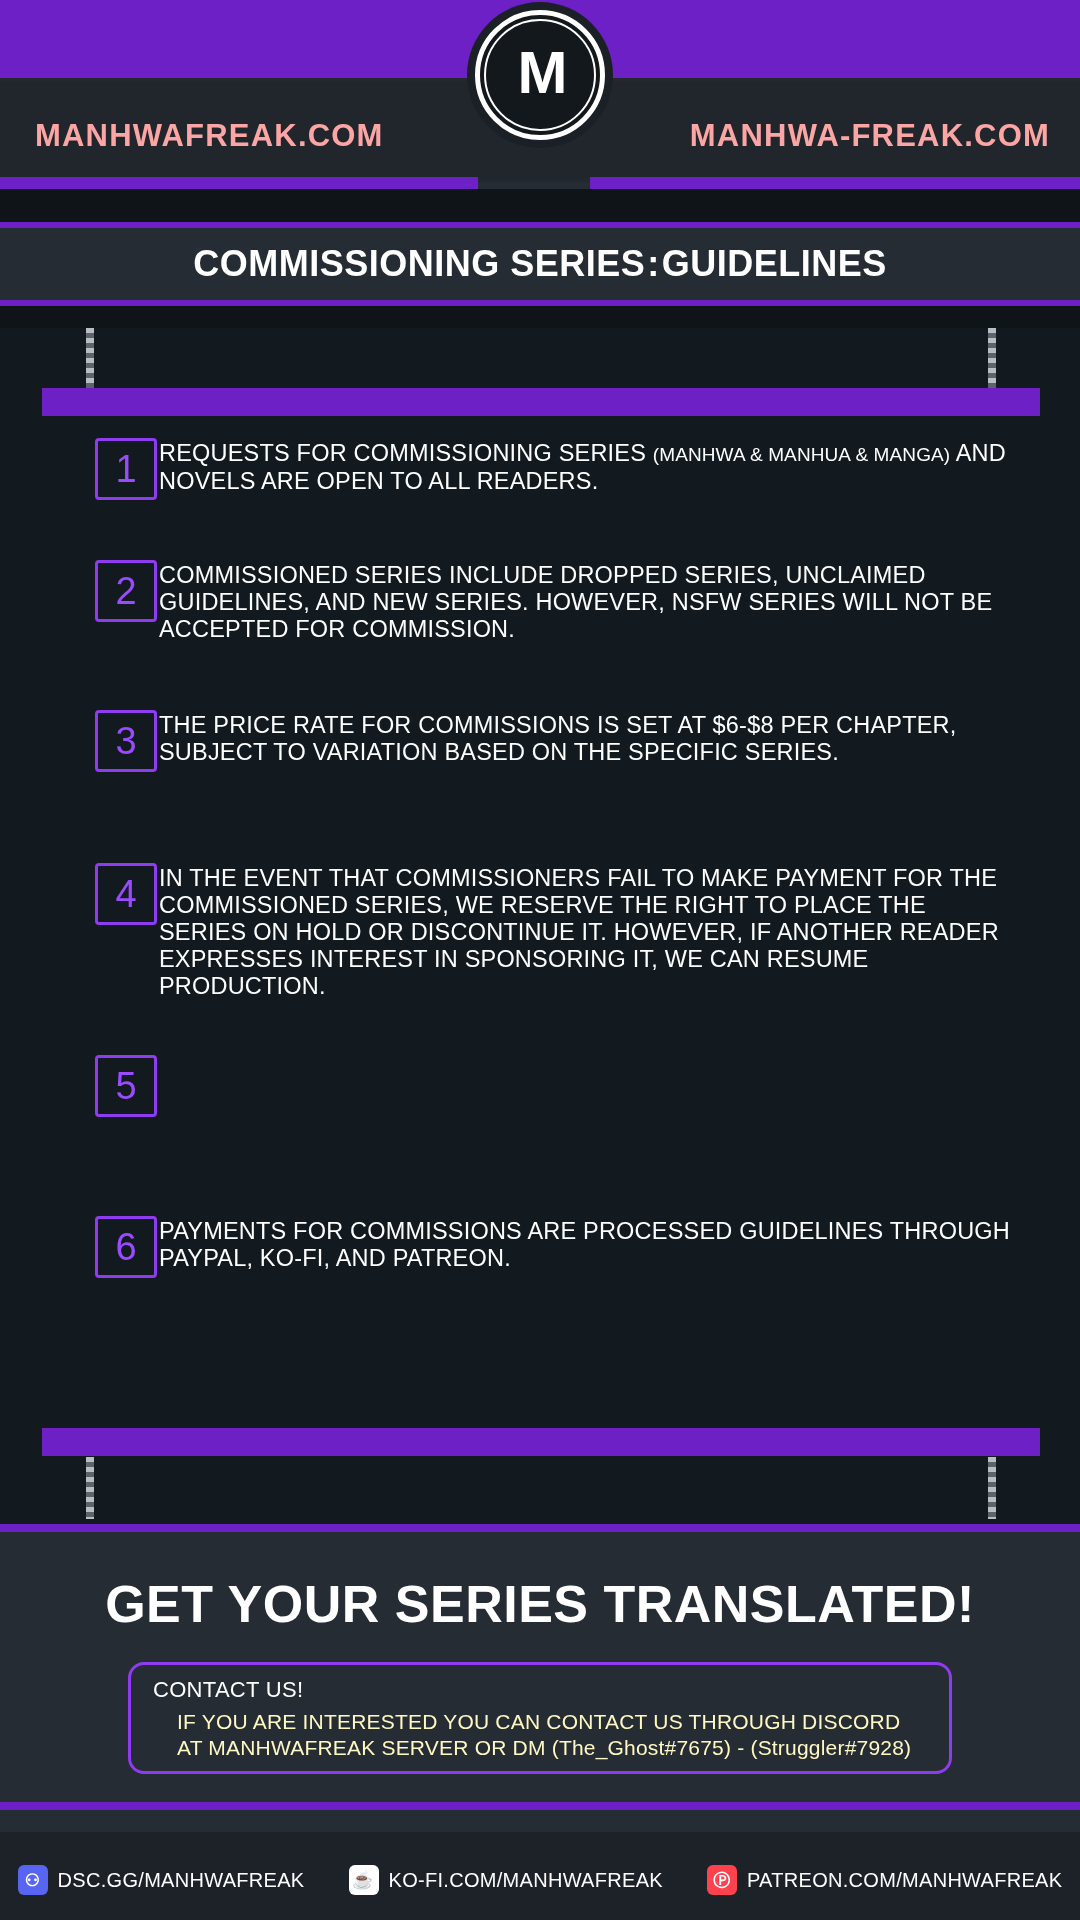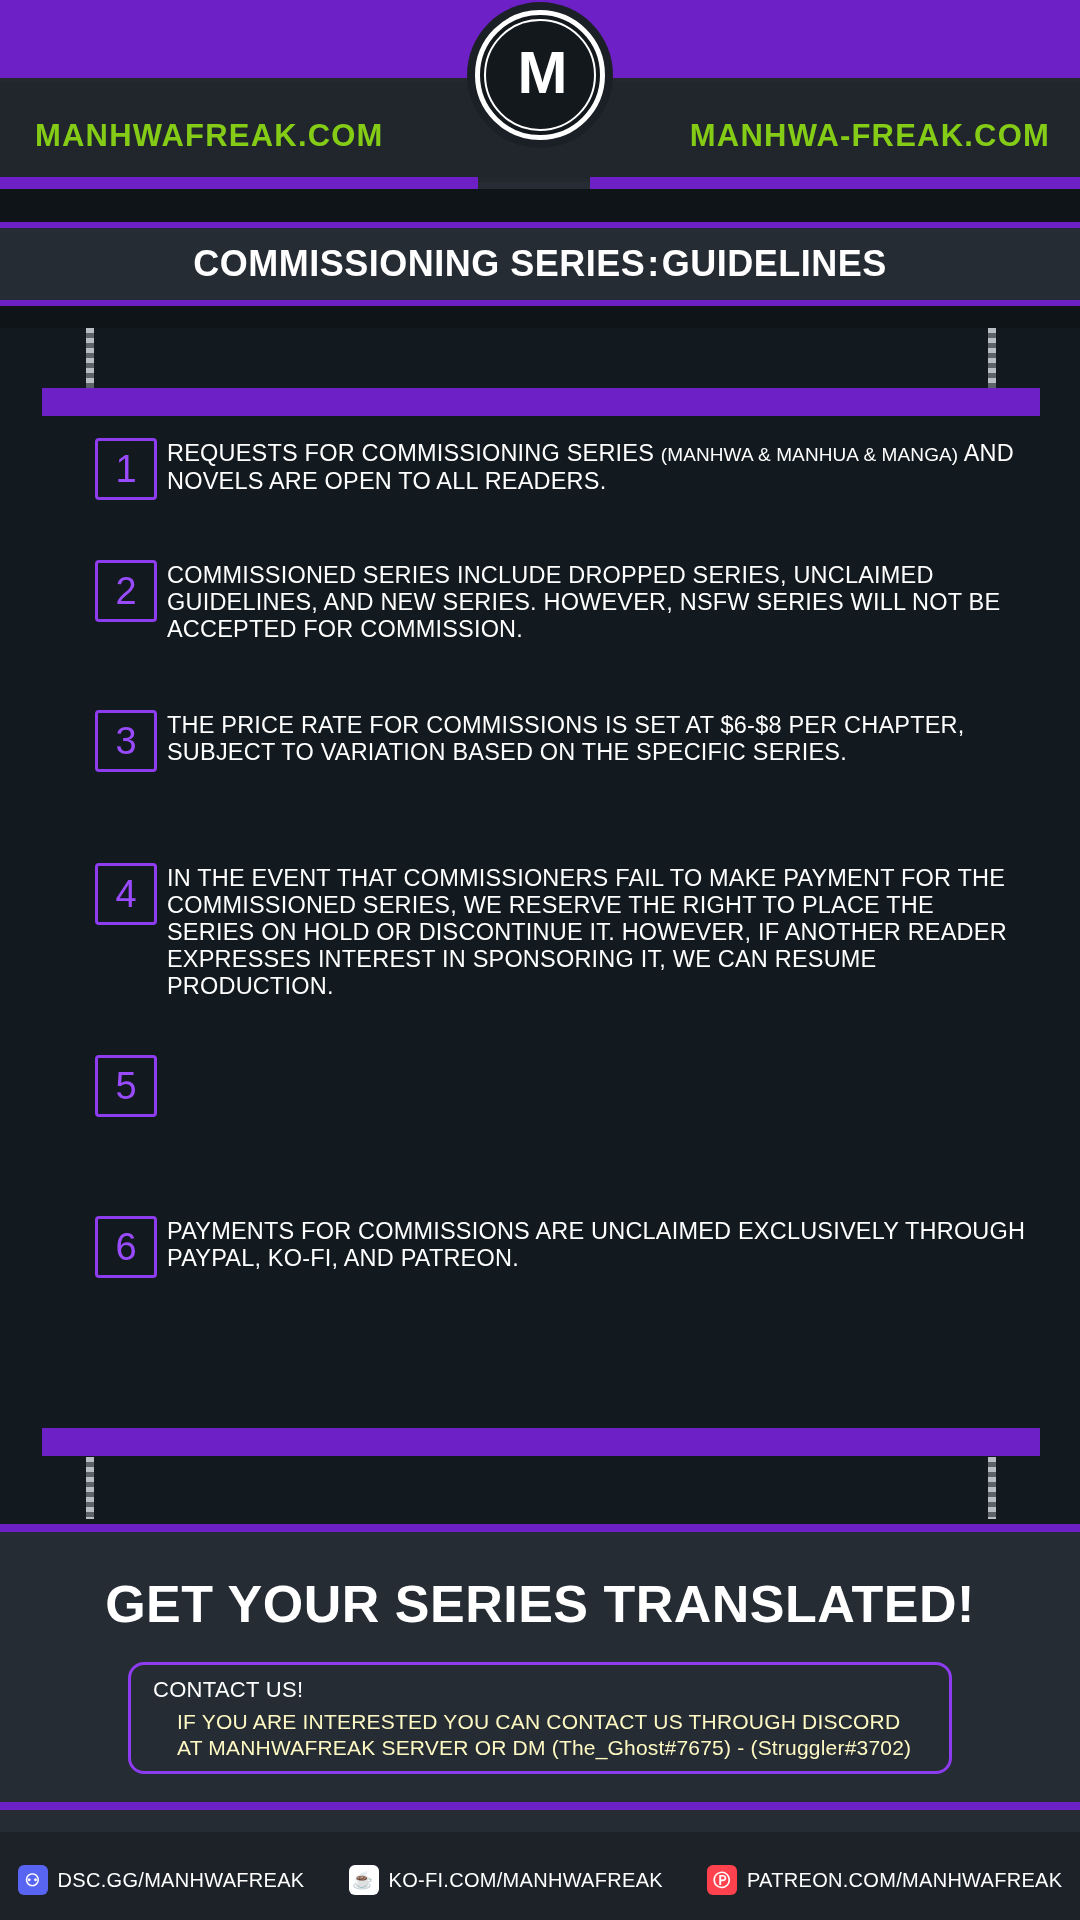--- a/index.html
+++ b/index.html
@@ -42,21 +42,21 @@
   .header-dark-band-inner {
     position: absolute;
     top: 82px; left: 0;
     width: 1080px;
     height: 96px;
     background: #20262c;
   }
   .header-site-left, .header-site-right {
     position: absolute;
     top: 118px;
-    color: #84cc16;
+    color: #fca5a5;
     font-size: 31px;
     font-weight: bold;
     letter-spacing: 1.2px;
     white-space: nowrap;
   }
   .header-site-left { left: 35px; }
   .header-site-right { right: 30px; }
   .header-underline-left {
     position: absolute;
     top: 177px; left: 0;
@@ -191,21 +191,21 @@
     border-radius: 4px;
     color: #9a4bff;
     font-size: 38px;
     font-weight: normal;
     display: flex;
     align-items: center;
     justify-content: center;
     background: transparent;
   }
   .rule-text {
-    margin-left: 10px;
+    margin-left: 2px;
     color: #ffffff;
     font-size: 23.5px;
     line-height: 27px;
     letter-spacing: 0.2px;
     font-weight: normal;
     max-width: 860px;
     padding-top: 2px;
   }
   .rule-text .small {
     font-size: 19px;
@@ -352,37 +352,37 @@
         <div class="rule-num">4</div>
         <div class="rule-text">IN THE EVENT THAT COMMISSIONERS FAIL TO MAKE PAYMENT FOR THE COMMISSIONED SERIES, WE RESERVE THE RIGHT TO PLACE THE SERIES ON HOLD OR DISCONTINUE IT. HOWEVER, IF ANOTHER READER EXPRESSES INTEREST IN SPONSORING IT, WE CAN RESUME PRODUCTION.</div>
       </div>
 
       <div class="rule" style="top: 617px;">
         <div class="rule-num">5</div>
       </div>
 
       <div class="rule" style="top: 778px;">
         <div class="rule-num">6</div>
-        <div class="rule-text">PAYMENTS FOR COMMISSIONS ARE UNCLAIMED EXCLUSIVELY THROUGH PAYPAL, KO-FI, AND PATREON.</div>
+        <div class="rule-text">PAYMENTS FOR COMMISSIONS ARE PROCESSED GUIDELINES THROUGH PAYPAL, KO-FI, AND PATREON.</div>
       </div>
 
     </div>
 
     <div class="bar-bottom"></div>
     <div class="chain chain-bl"></div>
     <div class="chain chain-br"></div>
   </div>
 
   <div class="footer">
     <div class="footer-headline">GET YOUR SERIES TRANSLATED!</div>
 
     <div class="contact-box">
       <div class="contact-title">CONTACT US!</div>
       <div class="contact-line">IF YOU ARE INTERESTED YOU CAN CONTACT US THROUGH DISCORD</div>
-      <div class="contact-line">AT MANHWAFREAK SERVER OR DM (The_Ghost#7675) - (Struggler#3702)</div>
+      <div class="contact-line">AT MANHWAFREAK SERVER OR DM (The_Ghost#7675) - (Struggler#7928)</div>
     </div>
 
     <div class="footer-divider"></div>
 
     <div class="social-bar">
       <div class="social-item">
         <span class="social-icon icon-discord">⚇</span>
         <span>DSC.GG/MANHWAFREAK</span>
       </div>
       <div class="social-item">

